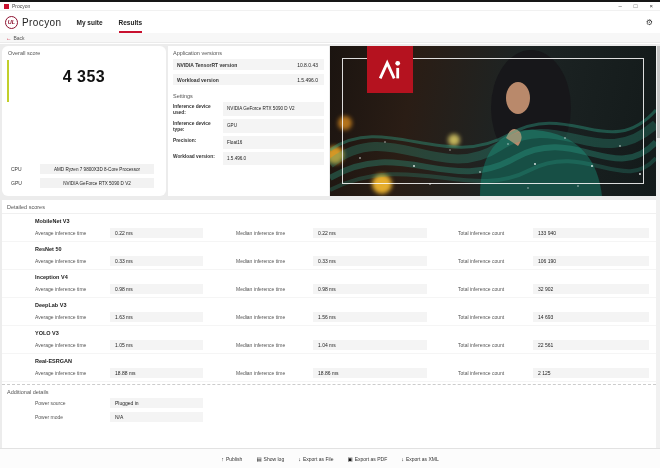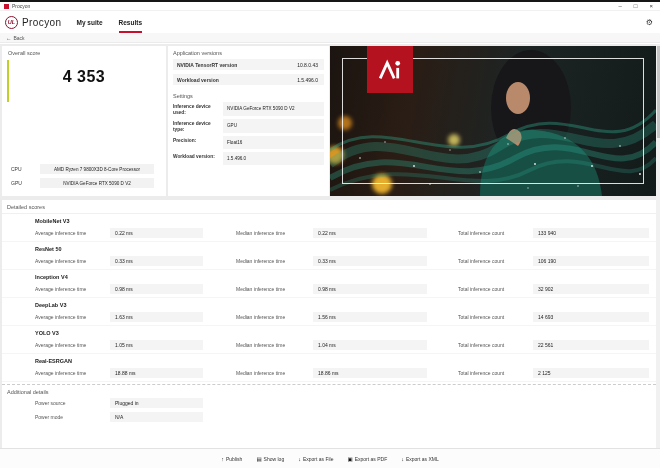--- a/index.html
+++ b/index.html
@@ -29,21 +29,21 @@
   .tab.active { border-bottom-color:#c8102e; }
   .gear { margin-left:auto; margin-right:7px; font-size:8px; color:#3a3a3a; cursor:pointer; }
   
   .backbar { position:absolute; top:33px; left:0; right:0; height:10px; background:#f7f7f7;
              border-bottom:1px solid #ebebeb; display:flex; align-items:center; }
   .back-link { display:flex; align-items:center; gap:2px; margin-left:6px; font-size:5px; color:#555; cursor:pointer; }
   .back-link .arr { color:#c8102e; font-size:5.5px; }
   
   .content { position:absolute; top:44px; left:0; right:0; bottom:20px; background:#ececec; }
   .card { position:absolute; background:#fff; }
-  .card-overall { left:2px; top:2px; width:164px; height:150px; }
+  .card-overall { left:2px; top:2px; width:164px; height:150px;border-radius:6px; }
   .card-versions { left:168px; top:2px; width:161px; height:150px; }
   .sec-title { font-size:5.5px; color:#555; }
   .card-overall .sec-title { padding:4px 0 0 6px; }
   .score-accent { position:absolute; left:5px; top:14px; width:2px; height:42px; background:#c2cf2a; }
   .big-score { position:absolute; left:0; right:0; top:22px; text-align:center;
                font-size:16px; font-weight:bold; color:#101010; letter-spacing:0.5px; }
   .hw-row { position:absolute; left:0; width:100%; display:flex; align-items:center; }
   .hw-row.cpu { top:118px; } .hw-row.gpu { top:132px; }
   .hw-label { width:38px; padding-left:9px; font-size:5px; color:#333; }
   .hw-value { width:114px; height:10px; background:#f2f2f2; font-size:4.6px; color:#222;

